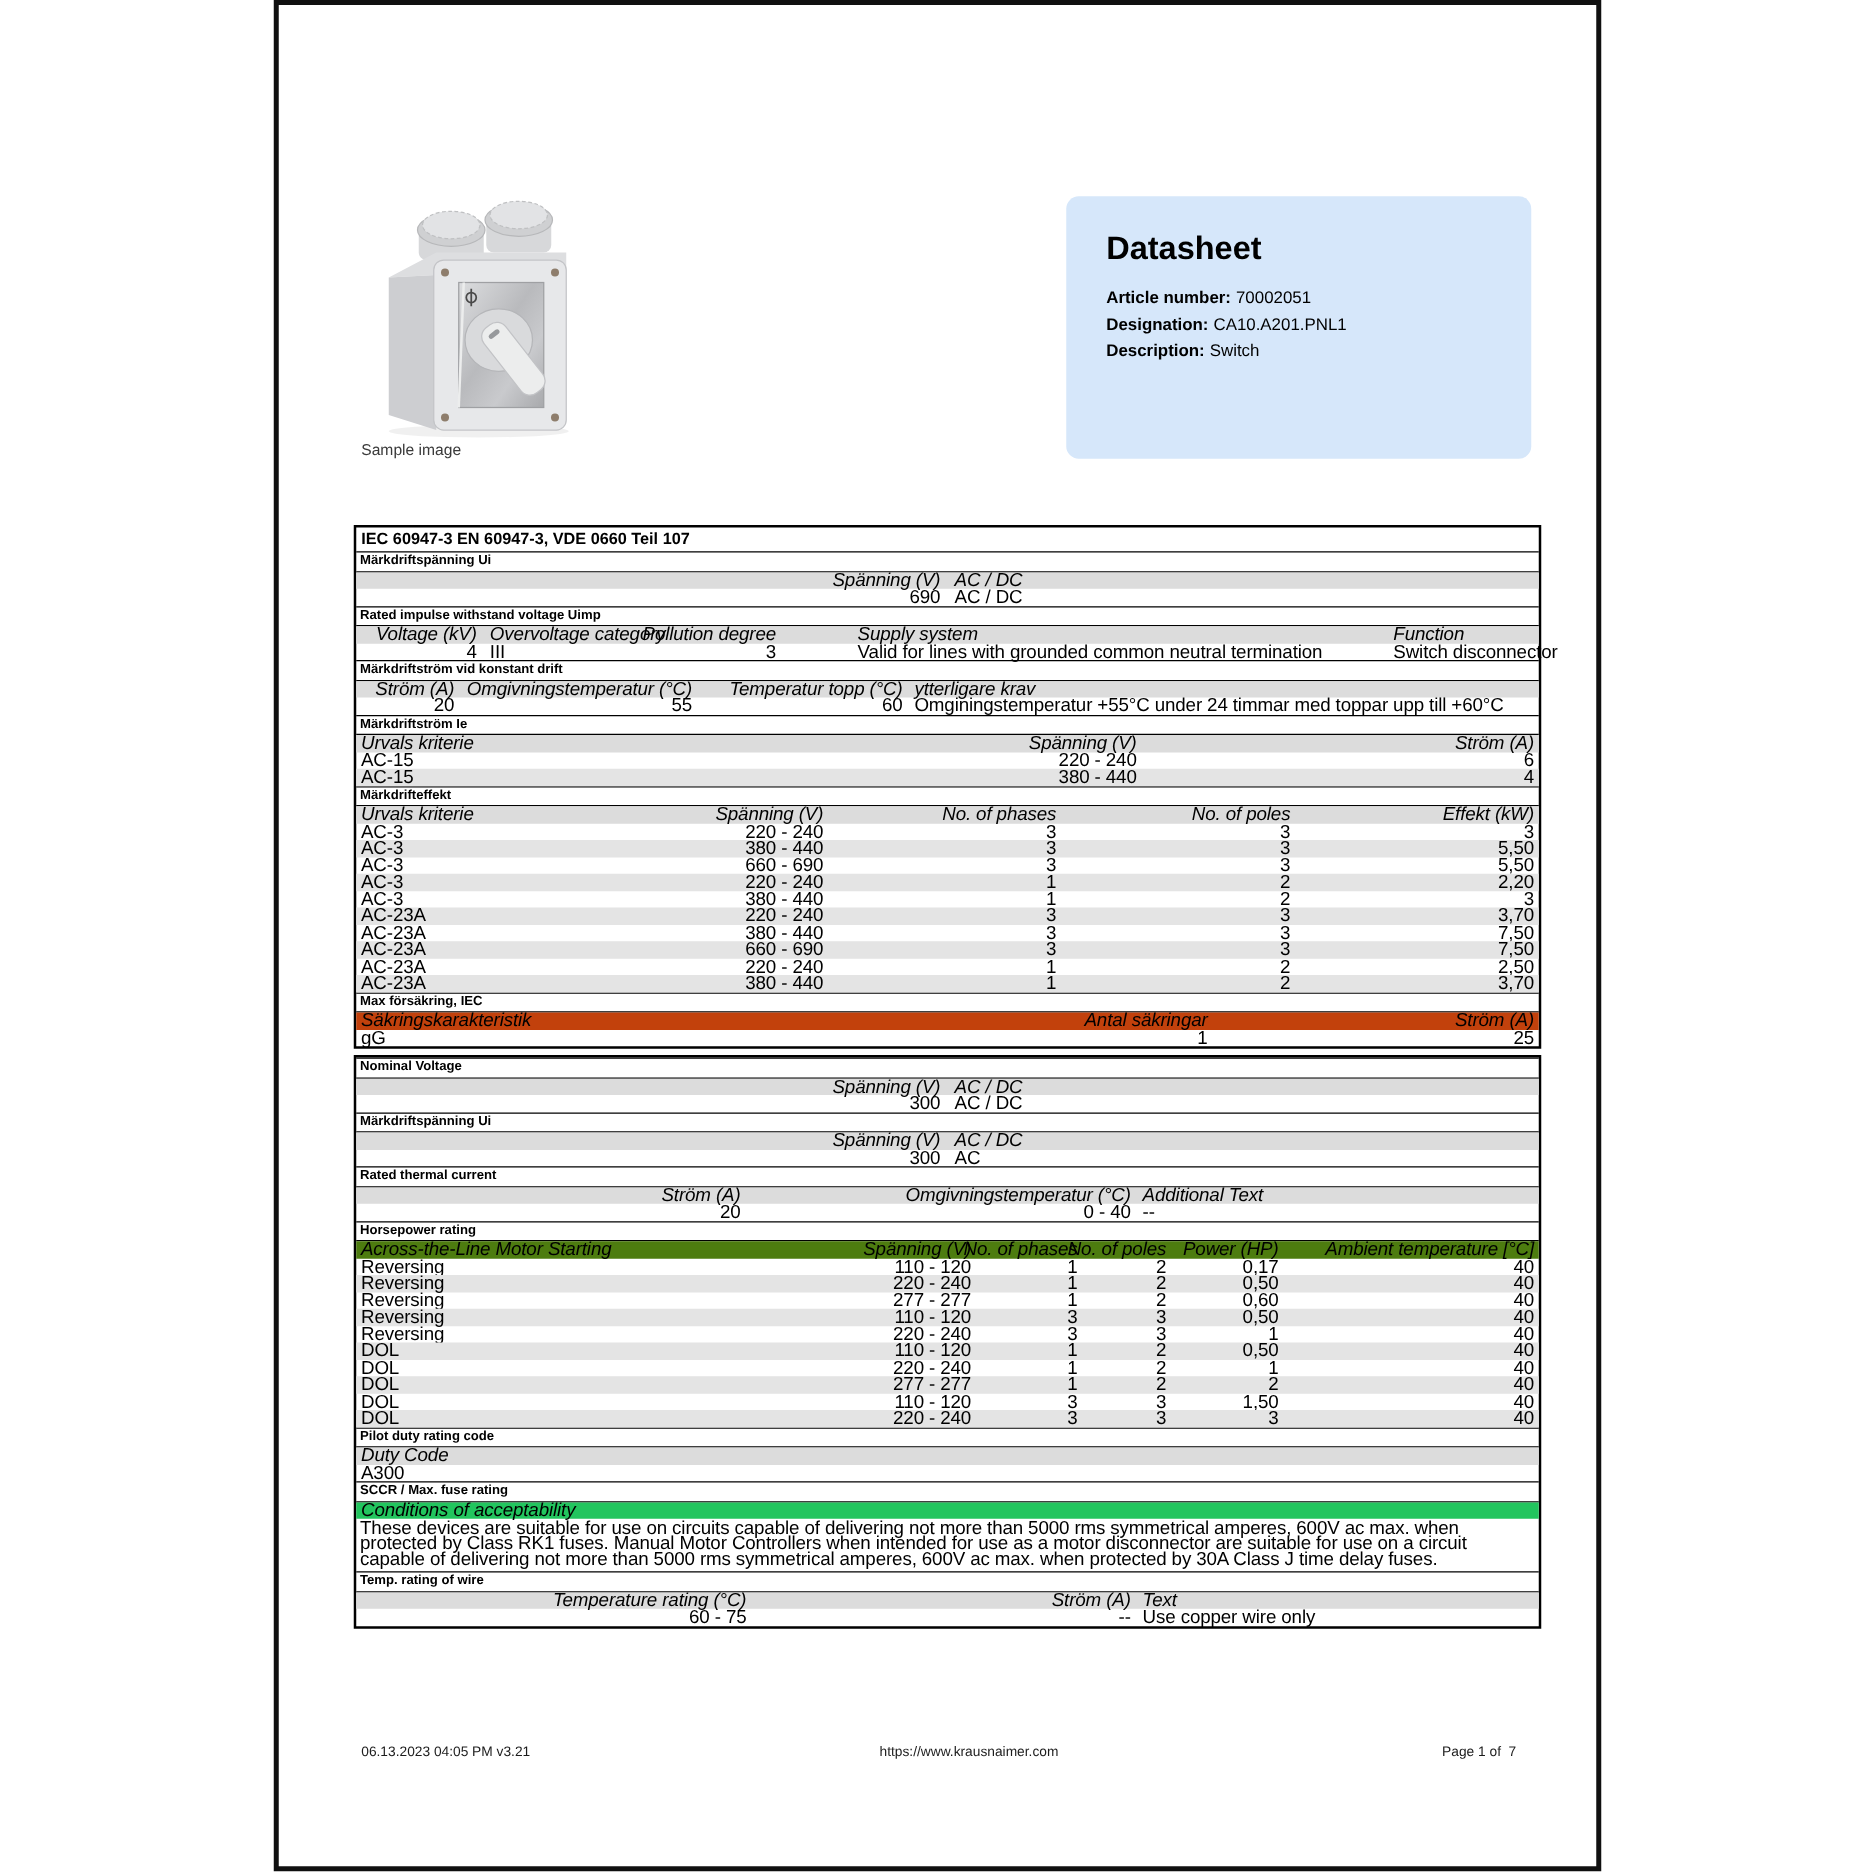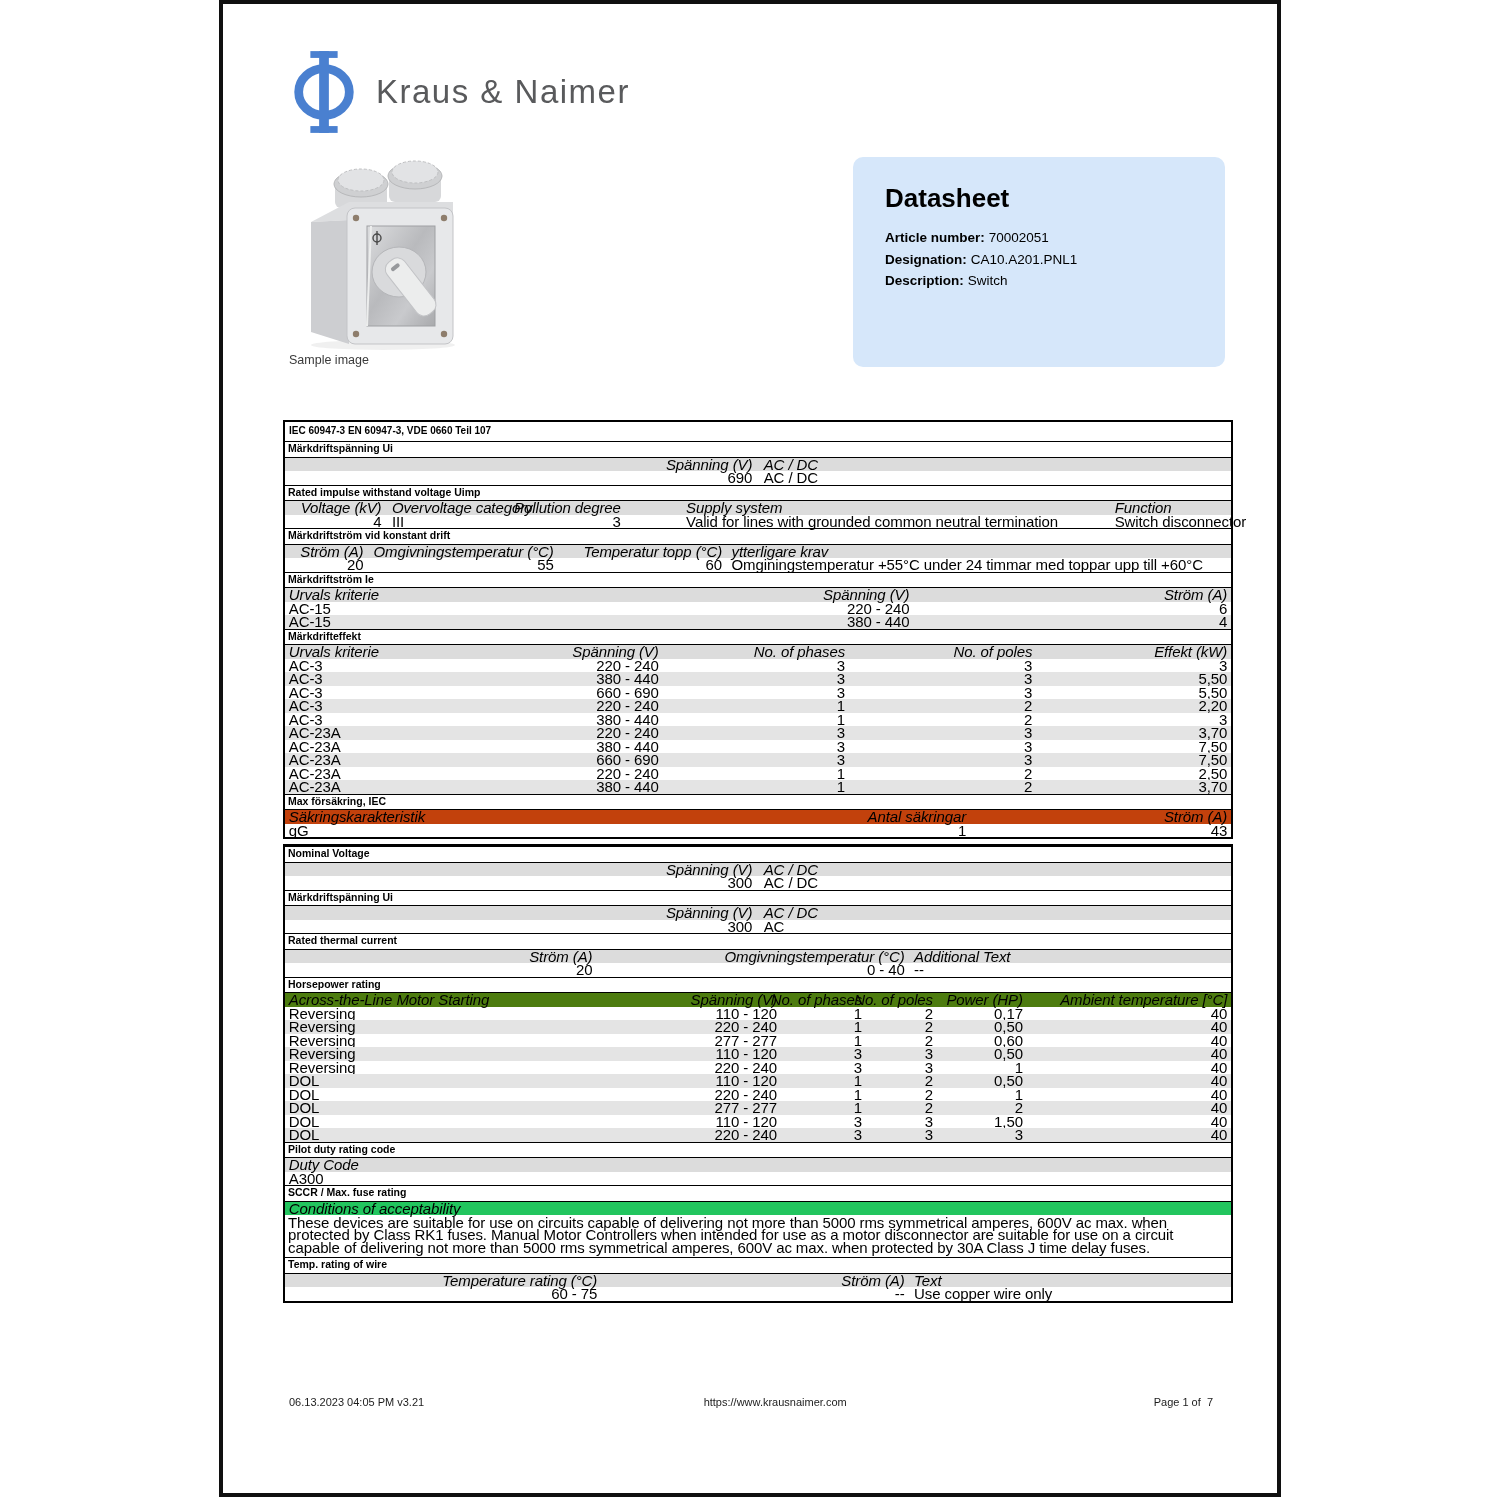--- a/index.html
+++ b/index.html
@@ -15,50 +15,41 @@
   .caption{position:absolute;left:66px;top:349px;font-size:12.5px;color:#3a3a3a;}
   
   .infobox{position:absolute;left:630px;top:153px;width:372px;height:210px;border-radius:10px;}
   .ib-title{margin:26px 0 13px 32px;font-size:26px;font-weight:700;}
   .ib-line{margin-left:32px;font-size:13.5px;line-height:21.5px;}
   .ib-label{font-weight:700;margin-right:4px;}
   
   .tables{position:absolute;left:60px;top:416px;width:950px;}
   .dtable{border:2px solid #000;background:#fff;}
   .dtable + .dtable{margin-top:5px;}
-  .dtable-title{height:19px;line-height:18px;font-size:10px;font-weight:700;padding-left:4px;}
+  .dtable-title{height:19px;line-height:18px;font-size:13px;font-weight:700;padding-left:4px;}
   .dsection-title{box-sizing:border-box;height:16.5px;line-height:13px;
                   border-top:1.5px solid #000;border-bottom:1.5px solid #000;
                   font-weight:700;padding-left:3px;font-size:10.5px;}
   .drow{position:relative;height:13.5px;font-size:15px;letter-spacing:-0.1px;}
   .dcell{position:absolute;top:0;white-space:pre;line-height:13.5px;}
   .dcell.ra{text-align:right;}
   .dhead{font-style:italic;}
   .dpara{height:auto;padding:2px 6px 3px 3px;line-height:12.4px;}
   
   .footer{position:absolute;left:60px;top:1392px;width:950px;height:14px;font-size:11px;color:#1c1c1c;}
   .footer span{position:absolute;white-space:pre;}
   .f-left{left:6px;}
   .f-center{left:50%;transform:translateX(-38%);}
   .f-right{right:20px;}
 </style>
 </head>
 <body>
 
 <div class="page">
 
-  <div class="logo">
-    <svg width="74" height="84" viewBox="0 0 76 84">
-      <ellipse cx="38" cy="42" rx="26" ry="24" fill="none" stroke-width="9" class="phi" stroke="#4a80d0"></ellipse>
-      <rect x="24" y="0" width="28" height="7" class="phi-f" fill="#4a80d0"></rect>
-      <rect x="33" y="0" width="10" height="84" class="phi-f" fill="#4a80d0"></rect>
-      <rect x="24" y="77" width="28" height="7" class="phi-f" fill="#4a80d0"></rect>
-    </svg>
-    <span class="brand" style="color: rgb(89, 90, 92);">Kraus &amp; Naimer</span>
-  </div>
 
   <svg class="product" width="180" height="192" viewBox="0 0 180 192">
     <defs>
       <linearGradient id="metal" x1="0" y1="0" x2="1" y2="1">
         <stop offset="0" stop-color="#dcdddf"></stop>
           <stop offset="0.45" stop-color="#b9babd"></stop>
         <stop offset="0.7" stop-color="#c9cacd"></stop>
           <stop offset="1" stop-color="#a8a9ac"></stop>
       </linearGradient>
     </defs>
@@ -258,21 +249,21 @@
         <div>
           <div class="dsection-title">Max försäkring, IEC</div>
           <div class="drow dhead" style="background: #c2410c;">
             <span class="dcell" style="left: 0.4%;">Säkringskarakteristik</span>
             <span class="dcell ra" style="right: 28%;">Antal säkringar</span>
             <span class="dcell ra" style="right: 0.4%;">Ström (A)</span>
           </div>
           <div class="drow">
             <span class="dcell" style="left: 0.4%;">gG</span>
             <span class="dcell ra" style="right: 28%;">1</span>
-            <span class="dcell ra" style="right: 0.4%;">43</span>
+            <span class="dcell ra" style="right: 0.4%;">25</span>
           </div>
         </div>
       </div>
       <div class="dtable">
         <div>
           <div class="dsection-title">Nominal Voltage</div>
           <div class="drow dhead" style="background: rgb(220, 220, 220);">
             <span class="dcell ra" style="right: 50.6%;">Spänning (V)</span>
             <span class="dcell" style="left: 50.6%;">AC / DC</span>
           </div>

